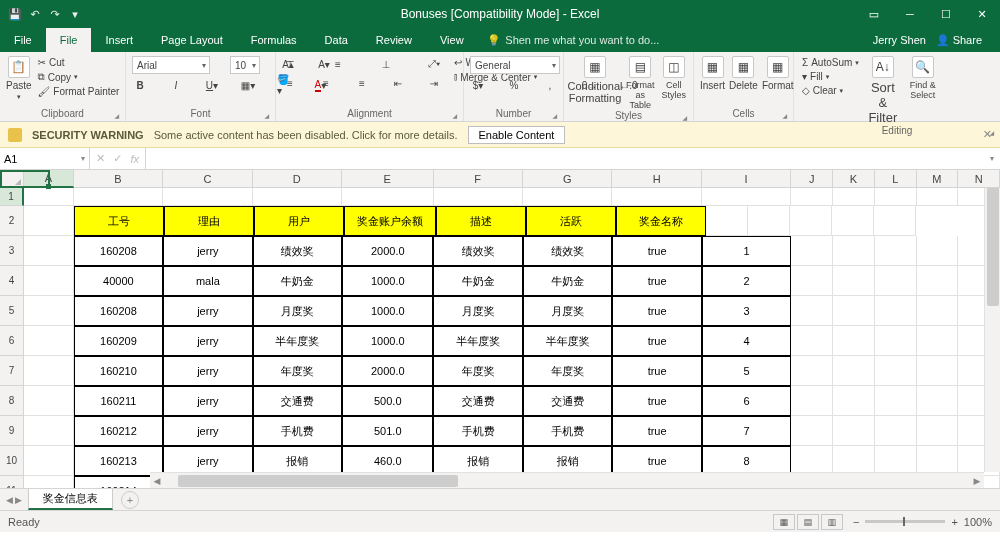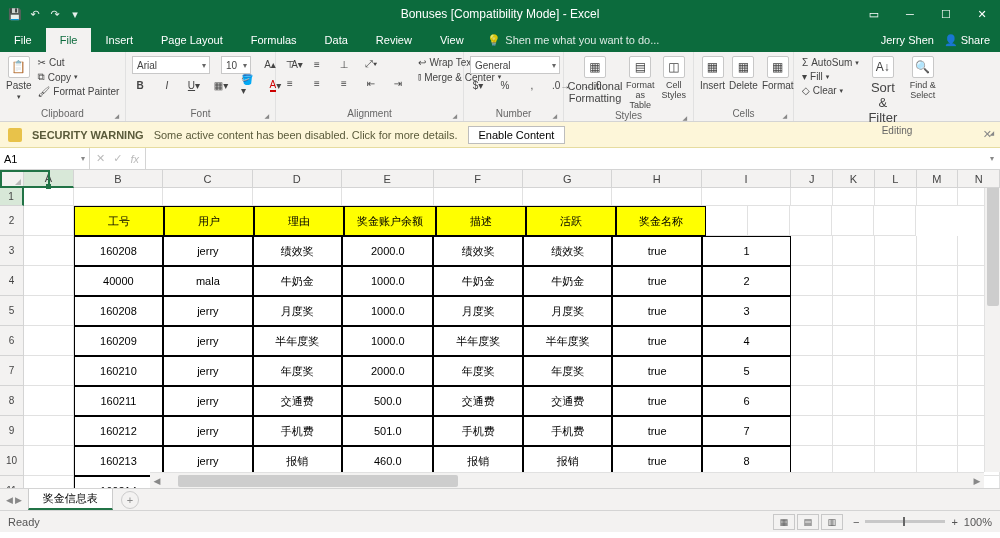--- a/index.html
+++ b/index.html
@@ -11,35 +11,35 @@
 .titlebar .qat span { width:14px; height:14px; display:flex; align-items:center; justify-content:center; opacity:.9; }
 .titlebar .title { position:absolute; left:50%; transform:translateX(-50%); font-size:12px; }
 .titlebar .winbtns { margin-left:auto; display:flex; }
 .titlebar .winbtns div { width:36px; height:28px; display:flex; align-items:center; justify-content:center; font-size:11px; }
 
 
 .tabs { height:24px; background:#0c6b3d; display:flex; align-items:stretch; color:#fff; font-size:11px; }
 .tabs .tab { padding:0 14px; display:flex; align-items:center; cursor:pointer; }
 .tabs .tab.active { background:#f3f2f1; color:#0c6b3d; }
 .tabs .tellme { display:flex; align-items:center; gap:4px; padding-left:10px; opacity:.85; }
-.tabs .userarea { margin-left:auto; display:flex; align-items:center; gap:10px; padding-right:10px; }
+.tabs .userarea { margin-left:auto; display:flex; align-items:center; gap:10px; padding-right:18px; }
 
 
 .ribbon { height:70px; background:#f3f2f1; border-bottom:1px solid #d4d4d4; display:flex; font-size:10px; color:#444; }
 .group { border-right:1px solid #e1e1e1; padding:2px 6px 0 6px; display:flex; flex-direction:column; }
 .group .controls { flex:1; display:flex; align-items:flex-start; gap:4px; padding-top:2px; }
 .group .glabel { text-align:center; font-size:10px; color:#666; padding-bottom:2px; position:relative; }
 .group .glabel::after { content:"◢"; font-size:6px; position:absolute; right:0; bottom:2px; color:#888; }
 .bigbtn { width:34px; display:flex; flex-direction:column; align-items:center; gap:2px; font-size:10px; }
 .bigbtn .ic { width:22px; height:22px; background:#fff; border:1px solid #c8c8c8; border-radius:2px; display:flex; align-items:center; justify-content:center; font-size:12px; }
 .stack { display:flex; flex-direction:column; gap:1px; font-size:10px; }
 .stack div { display:flex; align-items:center; gap:3px; padding:1px 2px; white-space:nowrap; }
 .combo { height:18px; border:1px solid #c8c8c8; background:#fff; font-size:10px; padding:0 14px 0 4px; display:flex; align-items:center; position:relative; }
 .combo::after { content:"▾"; position:absolute; right:3px; font-size:8px; color:#666; }
-.btnrow { display:flex; gap:11px; }
+.btnrow { display:flex; gap:20px;justify-content:space-between; }
 .rbtn { min-width:16px; height:16px; border:1px solid transparent; display:flex; align-items:center; justify-content:center; font-size:10px; color:#444; }
 
 
 .secbar { height:26px; background:#fdf6d9; border-bottom:1px solid #e6dca0; display:flex; align-items:center; font-size:11px; color:#5a5a3a; padding:0 8px; gap:10px; }
 .secbar .shield { width:14px; height:14px; background:#e8c24a; border-radius:2px; }
 .secbar button { background:#fff; border:1px solid #bdbdbd; font-size:11px; padding:2px 10px; }
 .secbar .close { margin-left:auto; cursor:pointer; color:#888; }
 
 
 .fbar { height:22px; border-bottom:1px solid #d4d4d4; display:flex; align-items:stretch; font-size:11px; }
@@ -352,22 +352,22 @@
         <div class="cell" style="width: 90px;"></div>
         <div class="cell" style="width: 42px;"></div>
         <div class="cell" style="width: 42px;"></div>
         <div class="cell" style="width: 42px;"></div>
         <div class="cell" style="width: 42px;"></div>
         <div class="cell" style="width: 42px;"></div>
       </div>
       <div class="crow tall">
         <div class="cell" style="width: 50px;"></div>
         <div class="cell th" style="width: 90px;">工号</div>
+        <div class="cell th" style="width: 90px;">理由</div>
         <div class="cell th" style="width: 90px;">用户</div>
-        <div class="cell th" style="width: 90px;">理由</div>
         <div class="cell th" style="width: 92px;">奖金账户余额</div>
         <div class="cell th" style="width: 90px;">描述</div>
         <div class="cell th" style="width: 90px;">活跃</div>
         <div class="cell th" style="width: 90px;">奖金名称</div>
         <div class="cell" style="width: 42px;"></div>
         <div class="cell" style="width: 42px;"></div>
         <div class="cell" style="width: 42px;"></div>
         <div class="cell" style="width: 42px;"></div>
         <div class="cell" style="width: 42px;"></div>
       </div>

